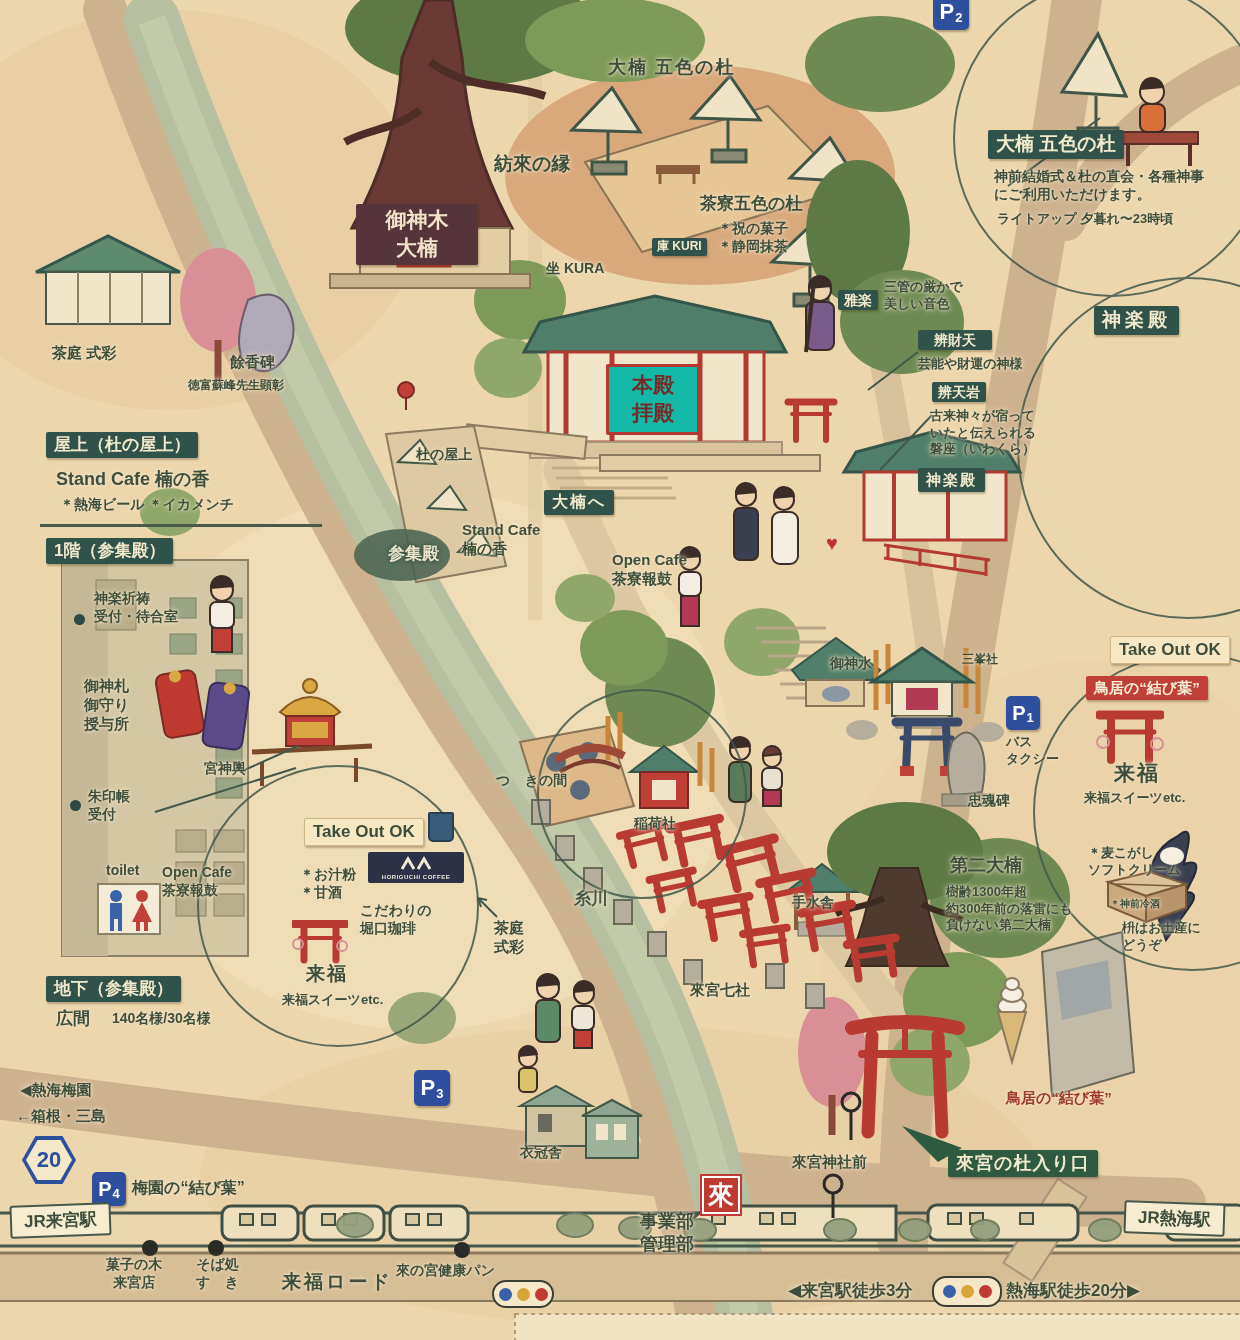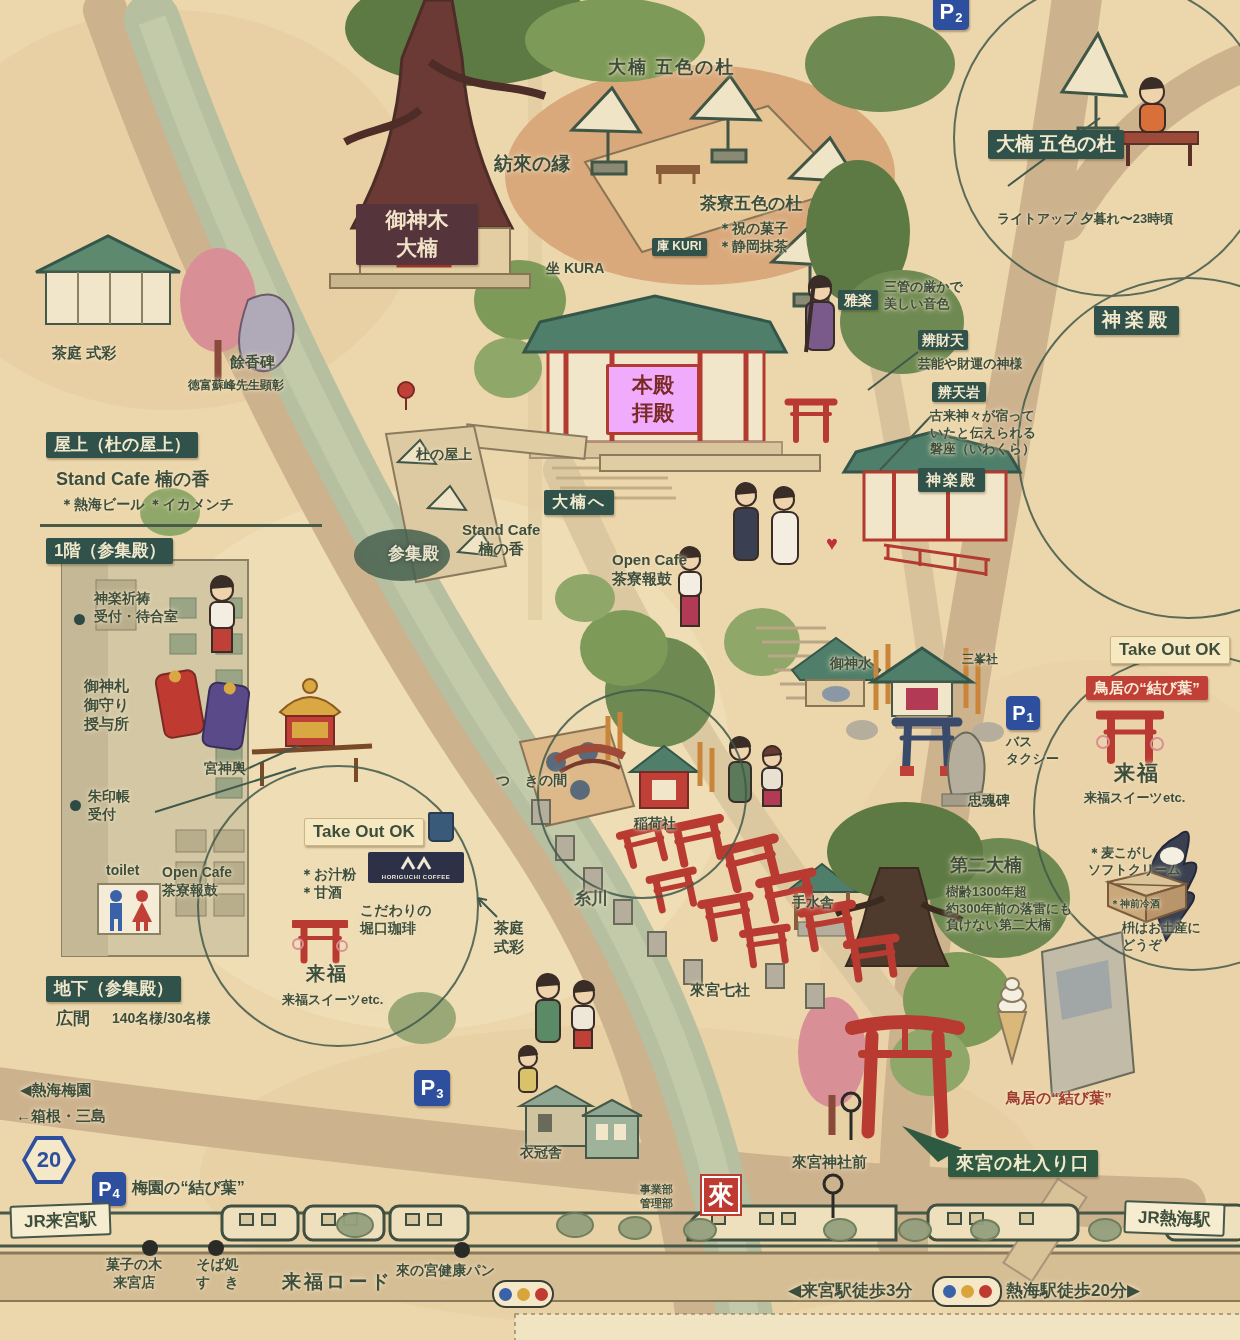--- a/index.html
+++ b/index.html
@@ -10,21 +10,21 @@
        text-shadow:0 0 3px rgba(244,229,197,.95),0 0 6px rgba(244,229,197,.85)}
   .pre{white-space:pre-line}
   .red{color:#9e3a2e}
   .plq{position:absolute;padding:2px 8px;font-weight:bold;line-height:1.3;border-radius:2px;
        box-shadow:1px 2px 2px rgba(70,45,20,.3);font-size:16px}
   .plq-dark{background:#31524a;color:#f2e9cd}
   .plq-maroon{background:#56343c;color:#f0e3c8;text-align:center}
   .plq-red{background:#c04038;color:#f8edd5}
   .plq-green{background:#2e5a41;color:#f2e9cd}
   .plq-cream{background:#f6e9c2;color:#3e4e3d;border:1px solid #cdb584}
-  .plq-white{position:absolute;background:#f0abfc;border:3px solid #b23a30;color:#7a2a24;
+  .plq-white{position:absolute;background:#14b8a6;border:3px solid #b23a30;color:#7a2a24;
        font-weight:bold;text-align:center;white-space:pre-line;border-radius:2px}
   .badge{position:absolute;background:#2d4f9e;color:#fff;border-radius:5px;display:flex;
        align-items:center;justify-content:center;font-weight:bold;width:36px;height:36px;
        box-shadow:1px 2px 2px rgba(70,45,20,.35)}
   .badge .bp{font-size:22px}.badge .bn{font-size:13px;align-self:flex-end;margin:0 0 5px 1px}
   .stationbox{position:absolute;background:#f6ecd0;border:2px solid #46584a;color:#3d4f3c;
        font-weight:bold;padding:3px 12px;font-size:17px;border-radius:3px}
   .hex{position:absolute;width:54px;height:48px;background:#2d4f9e;display:flex;align-items:center;
        justify-content:center;clip-path:polygon(25% 0,75% 0,100% 50%,75% 100%,25% 100%,0 50%)}
   .hex i{position:absolute;inset:4px;background:#f4e8c8;
@@ -593,50 +593,52 @@
         <circle cx="216" cy="1248" r="8"></circle>
         <circle cx="462" cy="1250" r="8"></circle>
   </g>
 </svg>
 
 <div class="badge" style="left:933px;top:-6px">
       <span class="bp">P</span>
       <span class="bn">2</span>
     </div>
 <div class="plq plq-dark" style="left:988px;top:130px;font-size:19px">大楠 五色の杜</div>
+<div class="lbl pre" style="left:994px;top:168px;font-size:14px">神前結婚式＆杜の直会・各種神事
+にご利用いただけます。</div>
 <div class="lbl" style="left:997px;top:211px;font-size:13px">ライトアップ 夕暮れ〜23時頃</div>
 
 <div class="plq plq-dark" style="left:1094px;top:306px;font-size:19px;letter-spacing:4px">神楽殿</div>
 
 <div class="lbl" style="left:608px;top:56px;font-size:18px;letter-spacing:2px">大楠 五色の杜</div>
 <div class="lbl" style="left:494px;top:152px;font-size:19px">紡來の縁</div>
 <div class="lbl" style="left:700px;top:193px;font-size:17px">茶寮五色の杜</div>
 <div class="lbl pre" style="left:718px;top:220px;font-size:14px">＊祝の菓子
 ＊静岡抹茶</div>
 <div class="plq plq-dark" style="left:652px;top:238px;font-size:12px;padding:1px 5px">庫 KURI</div>
 <div class="lbl" style="left:546px;top:260px;font-size:14px">坐 KURA</div>
 
 <div class="plq plq-maroon pre" style="left:356px;top:204px;width:106px;font-size:21px;line-height:1.35">御神木
 大楠</div>
 <div class="plq-white" style="left:606px;top:364px;width:88px;font-size:21px;line-height:1.35;padding:4px 0">本殿
 拝殿</div>
 <div class="plq plq-dark" style="left:838px;top:290px;font-size:14px;padding:1px 6px">雅楽</div>
 <div class="lbl pre" style="left:884px;top:279px;font-size:13px">三管の厳かで
 美しい音色</div>
-<div class="plq plq-dark" style="left:918px;top:330px;font-size:14px;padding:1px 4px">辨財天</div>
+<div class="plq plq-dark" style="left:918px;top:330px;font-size:14px;padding:1px 16px">辨財天</div>
 <div class="lbl" style="left:918px;top:356px;font-size:13px">芸能や財運の神様</div>
 <div class="plq plq-dark" style="left:932px;top:382px;font-size:14px;padding:1px 6px">辨天岩</div>
 <div class="lbl pre" style="left:930px;top:408px;font-size:13px">古来神々が宿って
 いたと伝えられる
 磐座（いわくら）</div>
 <div class="plq plq-dark" style="left:918px;top:468px;font-size:15px;letter-spacing:2px">神楽殿</div>
 <div class="plq plq-dark" style="left:544px;top:490px;font-size:16px;letter-spacing:2px">大楠へ</div>
 <div class="lbl" style="left:416px;top:446px;font-size:14px">杜の屋上</div>
 <div class="lbl" style="left:388px;top:543px;font-size:17px;color:#ece4cc;text-shadow:0 0 3px #3a5044,0 0 5px #3a5044">参集殿</div>
-<div class="lbl pre" style="left:462px;top:520px;font-size:15px;text-align:center">Stand Cafe
+<div class="lbl pre" style="left:462px;top:520px;font-size:15px;text-align:left">Stand Cafe
 楠の香</div>
 <div class="lbl pre" style="left:612px;top:550px;font-size:15px">Open Cafe
 茶寮報鼓</div>
 <span class="heart" style="left:826px;top:532px">♥</span>
 
 <div class="lbl" style="left:52px;top:343px;font-size:15px">茶庭 式彩</div>
 <div class="lbl" style="left:230px;top:352px;font-size:15px">餘香碑</div>
 <div class="lbl" style="left:188px;top:378px;font-size:12px">徳富蘇峰先生顕彰</div>
 <div class="plq plq-dark" style="left:46px;top:432px;font-size:17px">屋上（杜の屋上）</div>
 <div class="lbl" style="left:56px;top:468px;font-size:18px">Stand Cafe 楠の香</div>
@@ -700,21 +702,21 @@
 来宮店</div>
 <div class="lbl pre" style="left:196px;top:1256px;font-size:14px;text-align:center">そば処
 すゞき</div>
 <div class="lbl" style="left:282px;top:1270px;font-size:19px;letter-spacing:3px">来福ロード</div>
 <div class="lbl" style="left:396px;top:1262px;font-size:14px">來の宮健康パン</div>
 <div class="tl" style="left:492px;top:1280px;width:58px;height:24px">
       <i style="background:#3a62a8"></i>
       <i style="background:#d9a43a"></i>
       <i style="background:#bf3a30"></i>
     </div>
-<div class="lbl pre" style="left:640px;top:1182px;font-size:11px;text-align:right">事業部
+<div class="lbl pre" style="left:640px;top:1210px;font-size:18px;text-align:right">事業部
 管理部</div>
 <div class="railogo" style="left:702px;top:1176px">來</div>
 <div class="lbl" style="left:792px;top:1152px;font-size:15px">來宮神社前</div>
 <div class="lbl" style="left:788px;top:1280px;font-size:17px">◀来宮駅徒歩3分</div>
 <div class="tl" style="left:932px;top:1276px;width:66px;height:27px">
       <i style="background:#3a62a8"></i>
       <i style="background:#d9a43a"></i>
       <i style="background:#bf3a30"></i>
     </div>
 <div class="lbl" style="left:1006px;top:1280px;font-size:17px">熱海駅徒歩20分▶</div>

